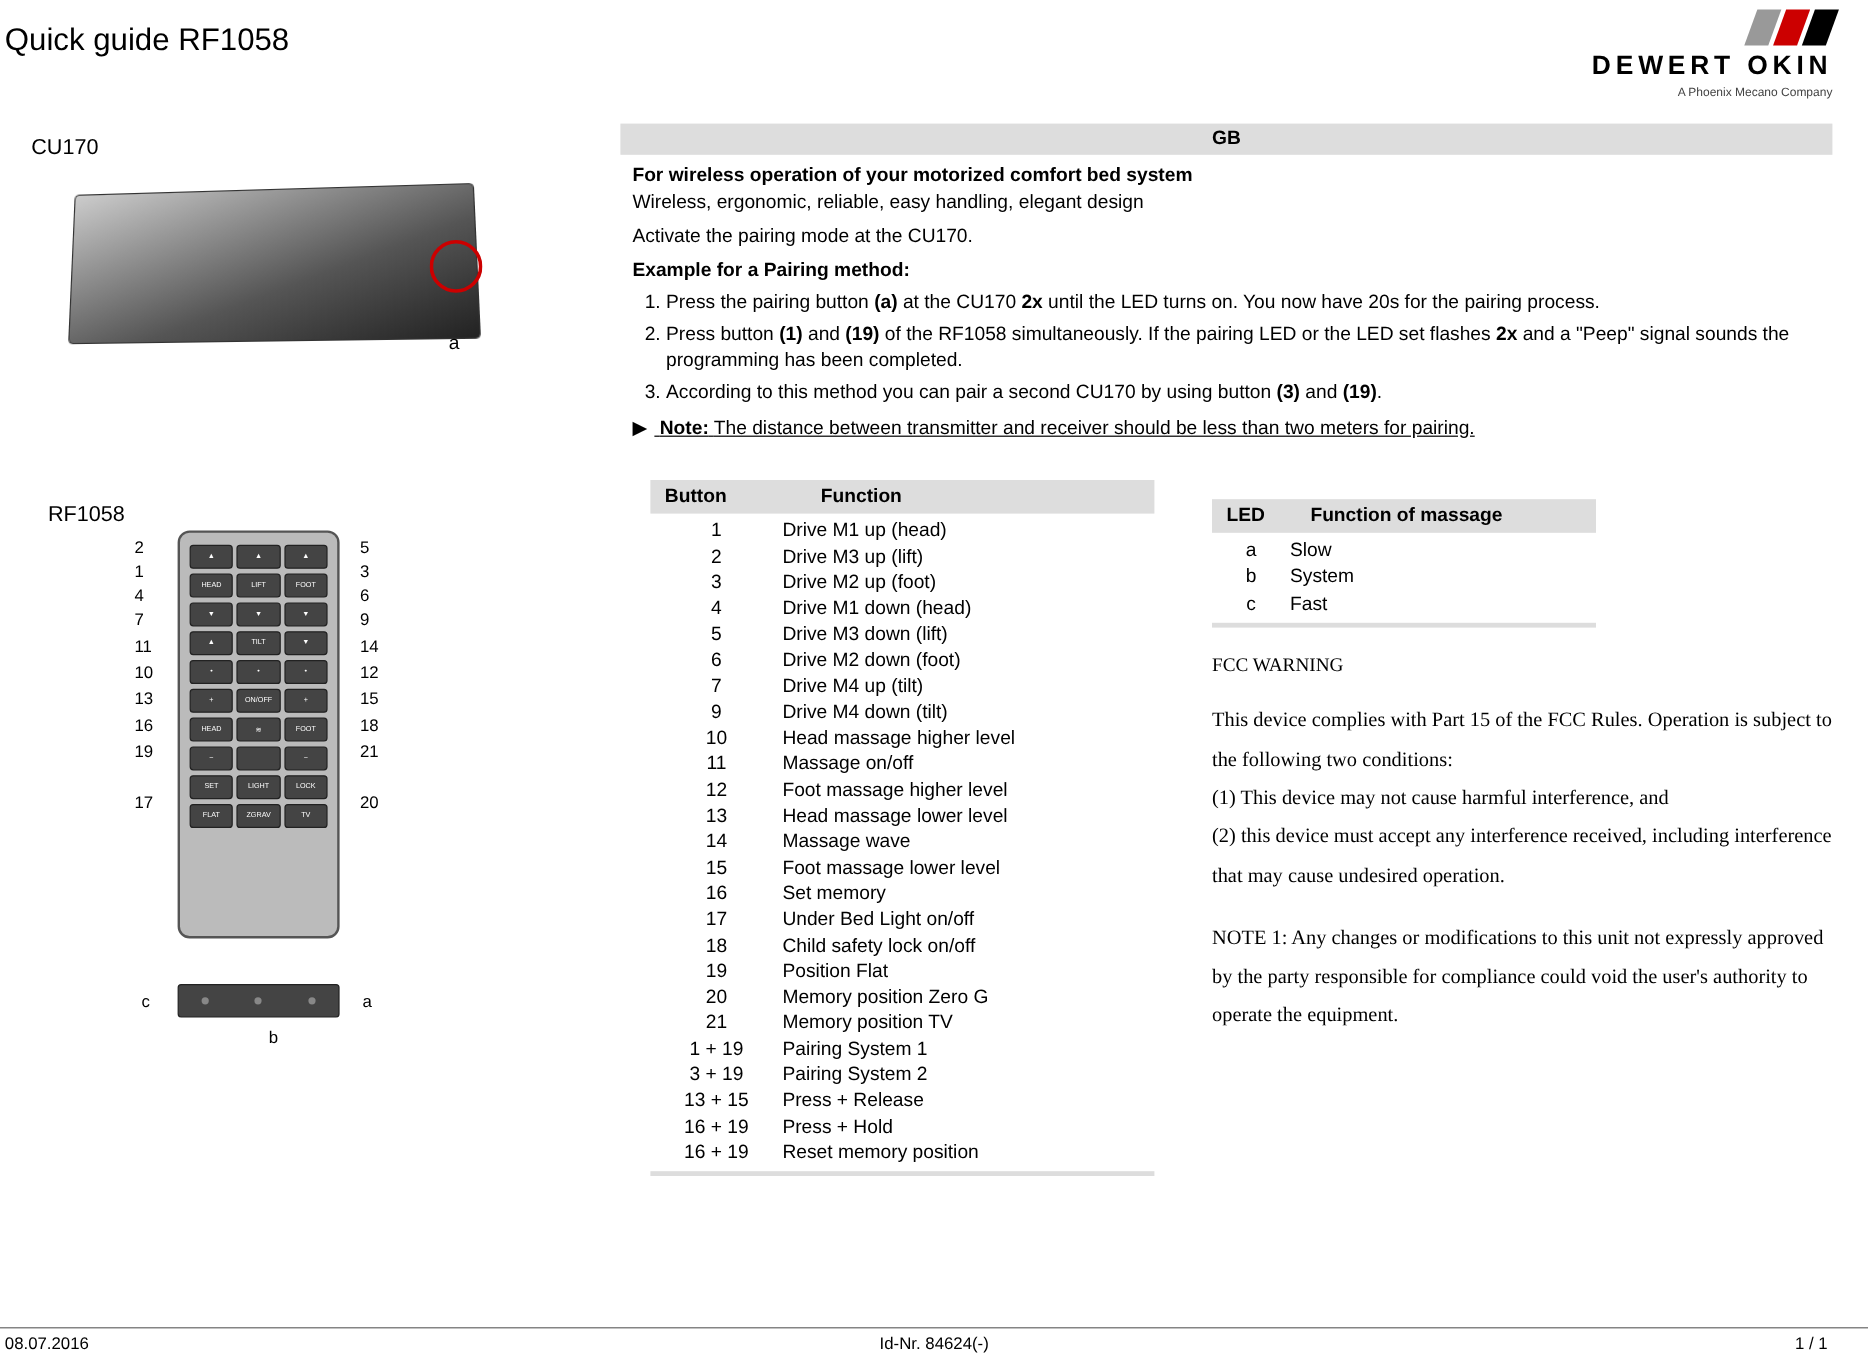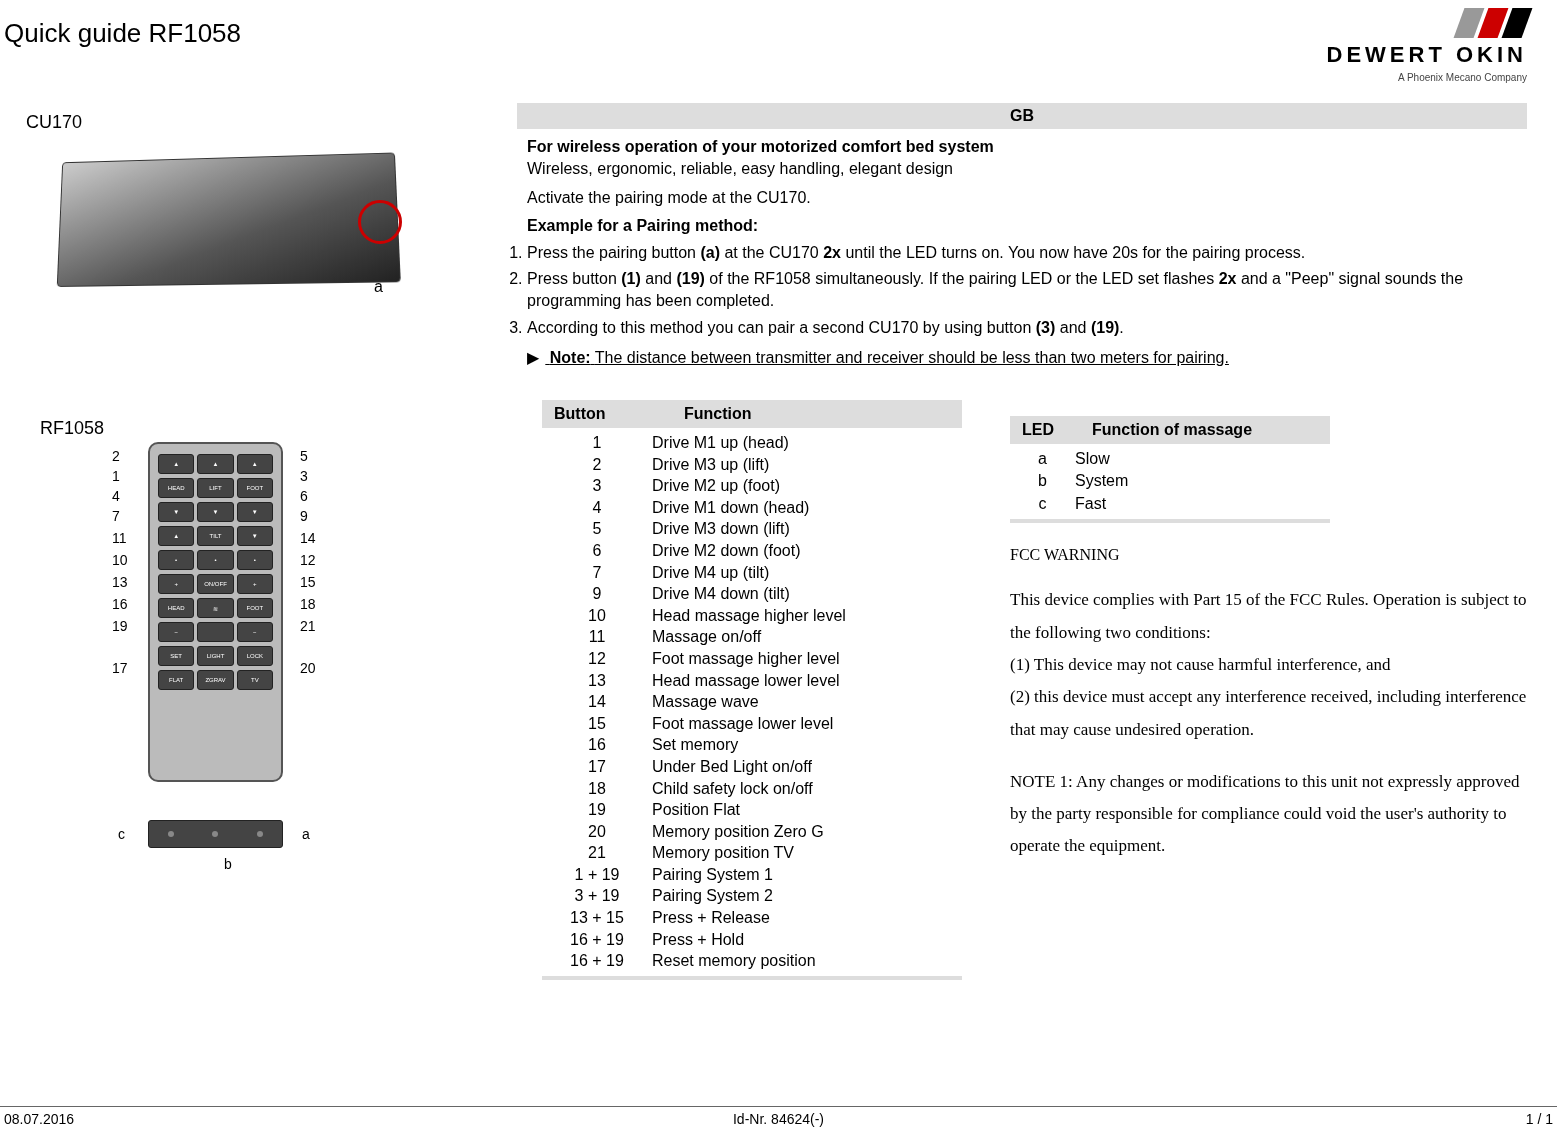--- a/index.html
+++ b/index.html
@@ -164,20 +164,21 @@
   .intro-block {
     position: absolute;
     top: 136px;
     left: 527px;
     width: 1010px;
     font-size: 16px;
     line-height: 1.4;
   }
   .intro-block .bold { font-weight: bold; }
   .intro-block ol {
+    margin-left: 28px;
     margin-top: 4px;
   }
   .intro-block li { margin-bottom: 4px; }
   .note-row { margin-top: 8px; text-decoration: underline; }
   .note-row .tri { display:inline-block; margin-right:6px; }
 
   
   .button-table {
     position: absolute;
     top: 400px;
@@ -234,21 +235,21 @@
     position: absolute;
     left: 0;
     right: 0;
     bottom: 6px;
     border-top: 1px solid #666;
     padding-top: 4px;
     font-size: 14px;
     display: flex;
     justify-content: space-between;
     padding-left: 4px;
-    padding-right: 4px;
+    padding-right: 34px;
   }
   .footer .mid { position: absolute; left: 50%; transform: translateX(-50%); }
 </style>
 </head>
 <body>
 
 <div class="page-title">Quick guide RF1058</div>
 <div class="logo">
   <div class="logo-shape">
     <div class="par p1"></div>

